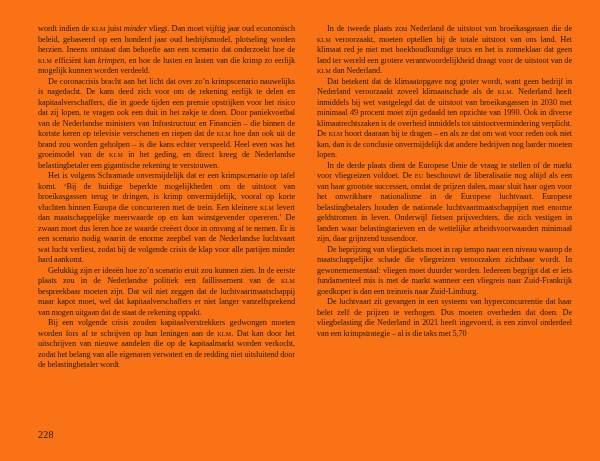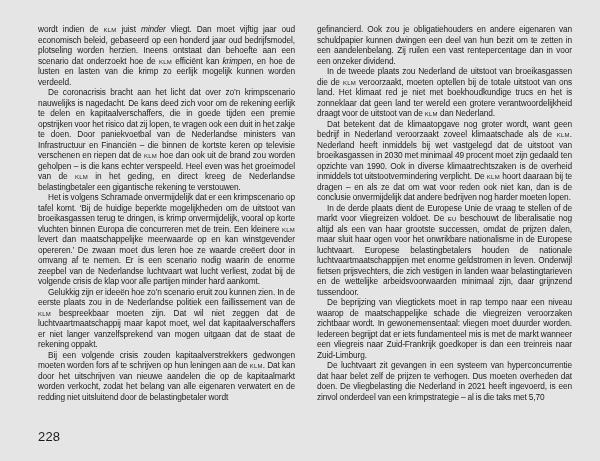--- a/index.html
+++ b/index.html
@@ -4,22 +4,22 @@
 <style>
   html, body {
     margin: 0;
     padding: 0;
     background: #ffffff;
   }
   .spread {
     position: relative;
     width: 600px;
     height: 461px;
-    background: #e5e5e5;
-    font-family: Liberation Sans, sans-serif;
+    background: #f97316;
+    font-family: Liberation Serif, serif;
     color: #1b1b1b;
     overflow: hidden;
   }
   .page {
     position: absolute;
     top: 0;
     height: 461px;
   }
   .page-left  { left: 38px;  width: 257px; }
   .page-right { left: 317px; width: 255px; }
@@ -43,21 +43,21 @@
   }
   p.para.indent { text-indent: 10px; }
   em { font-style: italic; }
   .sc {
     font-variant: small-caps;
     letter-spacing: 0.25px;
   }
   .page-number {
     position: absolute;
     top: 429px;
-    font-size: 13px;
+    font-size: 10px;
     letter-spacing: 0.2px;
   }
   .pn-left  { left: 0; }
   .pn-right { right: 12px; text-align: right; margin-top: 48px; }
 </style>
 </head>
 <body>
 
 <div class="spread">
 
@@ -67,21 +67,20 @@
         <p class="para indent">De coronacrisis bracht aan het licht dat over zo’n krimpscenario nauwelijks is nagedacht. De kans deed zich voor om de rekening eerlijk te delen en kapitaalverschaffers, die in goede tijden een premie opstrijken voor het risico dat zij lopen, te vragen ook een duit in het zakje te doen. Door paniekvoetbal van de Nederlandse ministers van Infrastructuur en Financiën – die binnen de kortste keren op televisie verschenen en riepen dat de <span class="sc">klm</span> hoe dan ook uit de brand zou worden geholpen – is die kans echter verspeeld. Heel even was het groeimodel van de <span class="sc">klm</span> in het geding, en direct kreeg de Nederlandse belastingbetaler een gigantische rekening te verstouwen.</p>
         <p class="para indent">Het is volgens Schramade onvermijdelijk dat er een krimpscenario op tafel komt. ‘Bij de huidige beperkte mogelijkheden om de uitstoot van broeikasgassen terug te dringen, is krimp onvermijdelijk, vooral op korte vluchten binnen Europa die concurreren met de trein. Een kleinere <span class="sc">klm</span> levert dan maatschappelijke meerwaarde op en kan winstgevender opereren.’ De zwaan moet dus leren hoe ze waarde creëert door in omvang af te nemen. Er is een scenario nodig waarin de enorme zeepbel van de Nederlandse luchtvaart wat lucht verliest, zodat bij de volgende crisis de klap voor alle partijen minder hard aankomt.</p>
         <p class="para indent">Gelukkig zijn er ideeën hoe zo’n scenario eruit zou kunnen zien. In de eerste plaats zou in de Nederlandse politiek een faillissement van de <span class="sc">klm</span> bespreekbaar moeten zijn. Dat wil niet zeggen dat de luchtvaartmaatschappij maar kapot moet, wel dat kapitaalverschaffers er niet langer vanzelfsprekend van mogen uitgaan dat de staat de rekening oppakt.</p>
         <p class="para indent">Bij een volgende crisis zouden kapitaalverstrekkers gedwongen moeten worden fors af te schrijven op hun leningen aan de <span class="sc">klm</span>. Dat kan door het uitschrijven van nieuwe aandelen die op de kapitaalmarkt worden verkocht, zodat het belang van alle eigenaren verwatert en de redding niet uitsluitend door de belastingbetaler wordt</p>
       </div>
     <div class="page-number pn-left">228</div>
   </div>
 
   <div class="page page-right">
     <div class="text-block">
-        <p class="para">gefinancierd. Ook zou je obligatiehouders en andere eigenaren van schuldpapier kunnen dwingen een deel van hun bezit om te zetten in een aandelenbelang. Zij ruilen een vast rentepercentage dan in voor een onzeker dividend.</p>
         <p class="para indent">In de tweede plaats zou Nederland de uitstoot van broeikasgassen die de <span class="sc">klm</span> veroorzaakt, moeten optellen bij de totale uitstoot van ons land. Het klimaat red je niet met boekhoudkundige trucs en het is zonneklaar dat geen land ter wereld een grotere verantwoordelijkheid draagt voor de uitstoot van de <span class="sc">klm</span> dan Nederland.</p>
         <p class="para indent">Dat betekent dat de klimaatopgave nog groter wordt, want geen bedrijf in Nederland veroorzaakt zoveel klimaatschade als de <span class="sc">klm</span>. Nederland heeft inmiddels bij wet vastgelegd dat de uitstoot van broeikasgassen in 2030 met minimaal 49 procent moet zijn gedaald ten opzichte van 1990. Ook in diverse klimaatrechtszaken is de overheid inmiddels tot uitstootvermindering verplicht. De <span class="sc">klm</span> hoort daaraan bij te dragen – en als ze dat om wat voor reden ook niet kan, dan is de conclusie onvermijdelijk dat andere bedrijven nog harder moeten lopen.</p>
         <p class="para indent">In de derde plaats dient de Europese Unie de vraag te stellen of de markt voor vliegreizen voldoet. De <span class="sc">eu</span> beschouwt de liberalisatie nog altijd als een van haar grootste successen, omdat de prijzen dalen, maar sluit haar ogen voor het onwrikbare nationalisme in de Europese luchtvaart. Europese belastingbetalers houden de nationale luchtvaartmaatschappijen met enorme geldstromen in leven. Onderwijl fietsen prijsvechters, die zich vestigen in landen waar belastingtarieven en de wettelijke arbeidsvoorwaarden minimaal zijn, daar grijnzend tussendoor.</p>
         <p class="para indent">De beprijzing van vliegtickets moet in rap tempo naar een niveau waarop de maatschappelijke schade die vliegreizen veroorzaken zichtbaar wordt. In gewonemensentaal: vliegen moet duurder worden. Iedereen begrijpt dat er iets fundamenteel mis is met de markt wanneer een vliegreis naar Zuid-Frankrijk goedkoper is dan een treinreis naar Zuid-Limburg.</p>
         <p class="para indent">De luchtvaart zit gevangen in een systeem van hyperconcurrentie dat haar belet zelf de prijzen te verhogen. Dus moeten overheden dat doen. De vliegbelasting die Nederland in 2021 heeft ingevoerd, is een zinvol onderdeel van een krimpstrategie – al is die taks met 5,70</p>
       </div>
     <div class="page-number pn-right">229</div>
   </div>
 
 </div>

